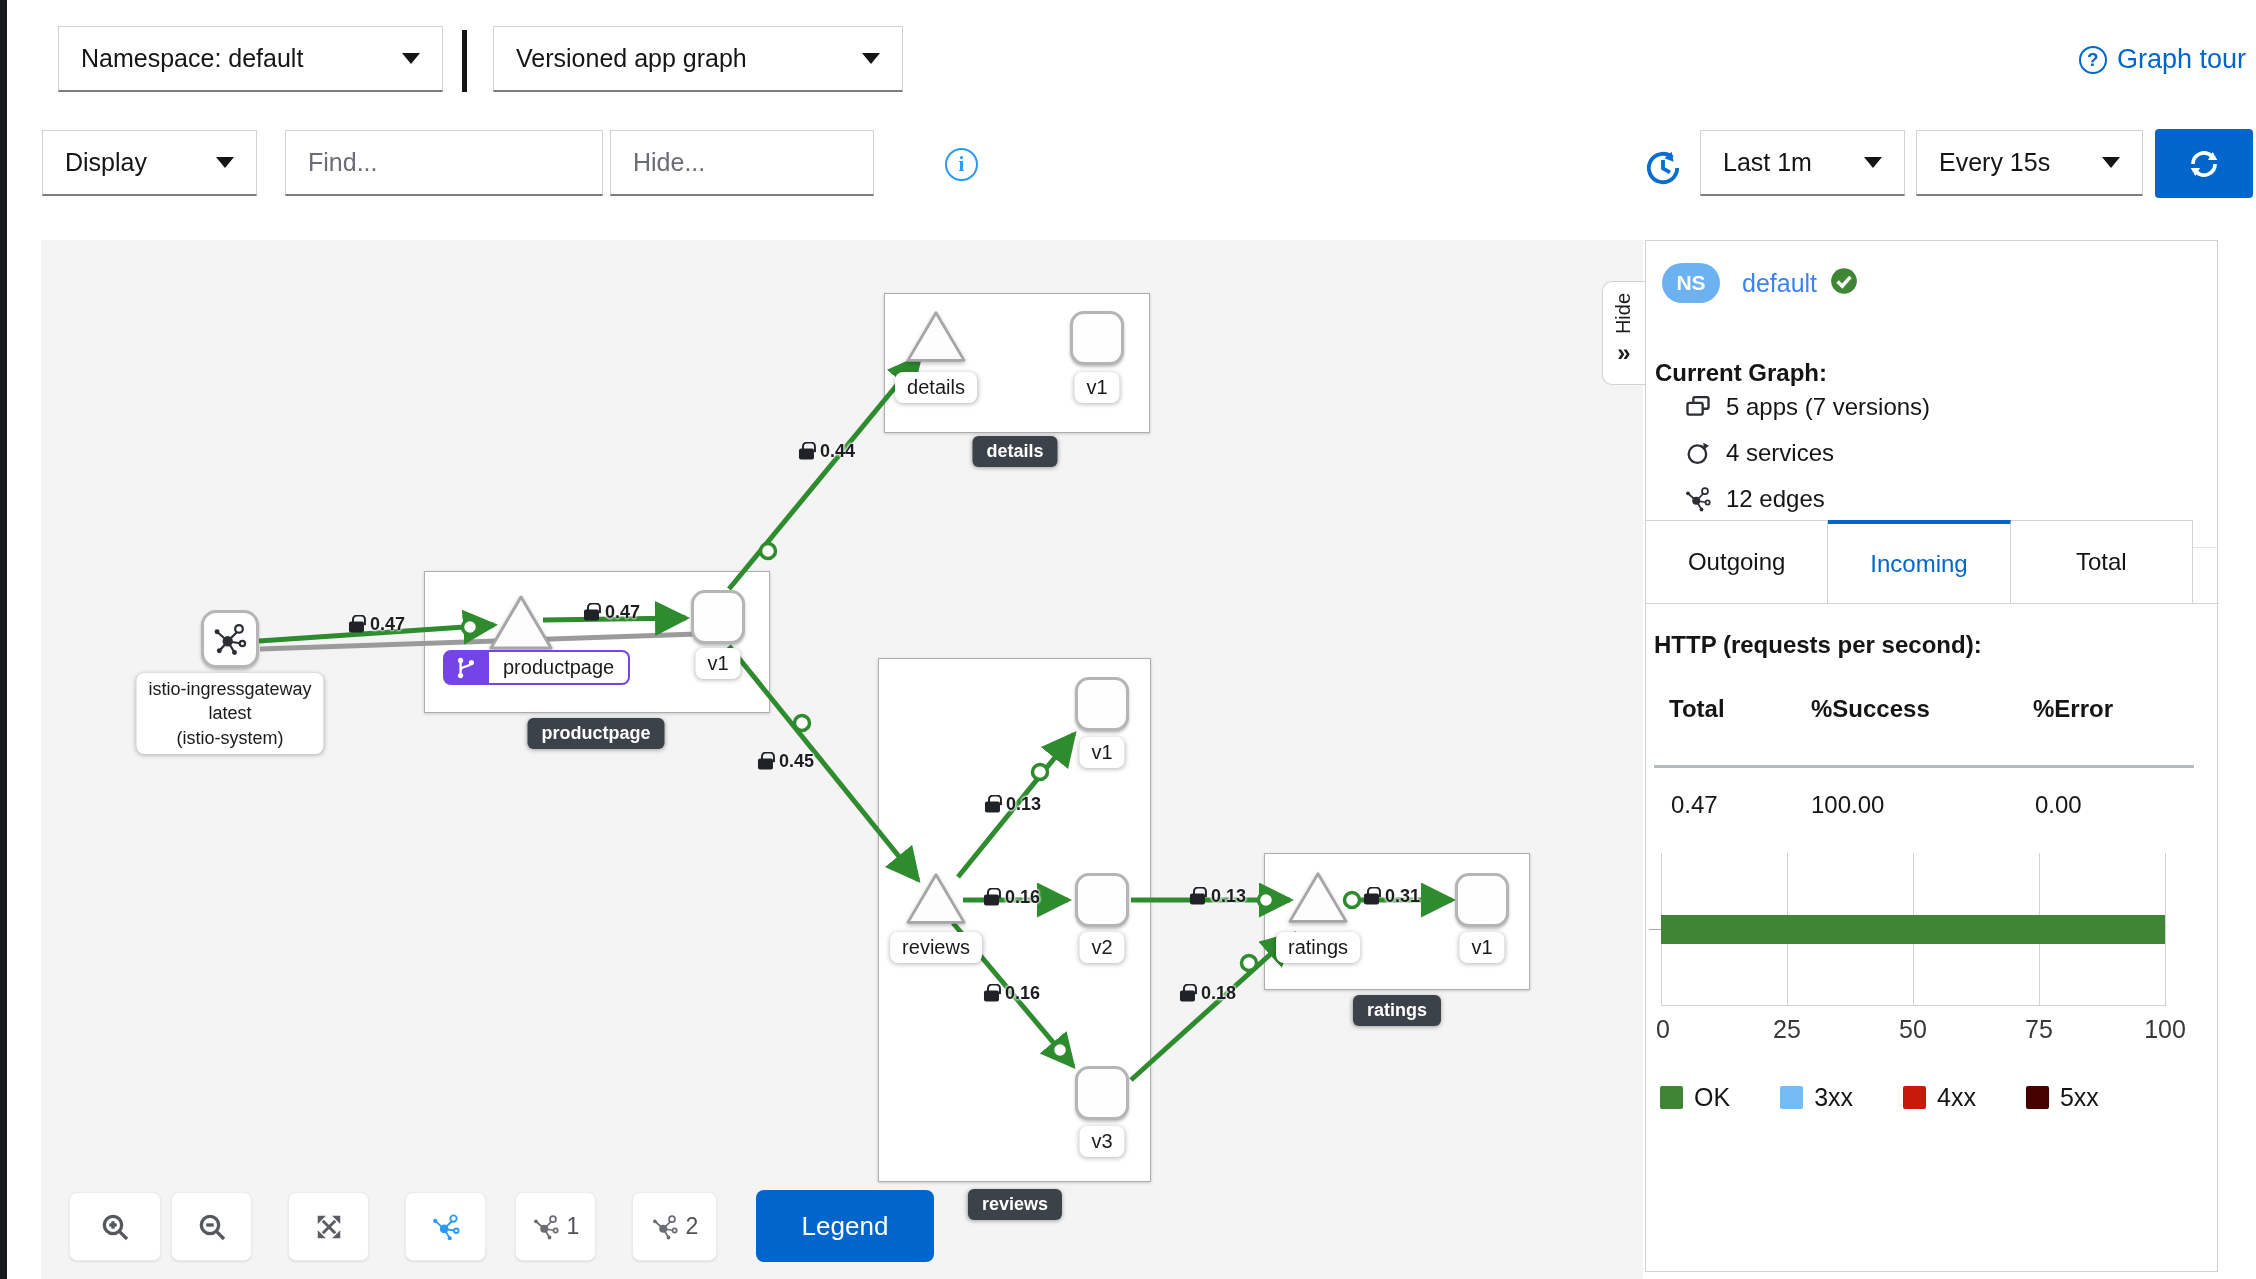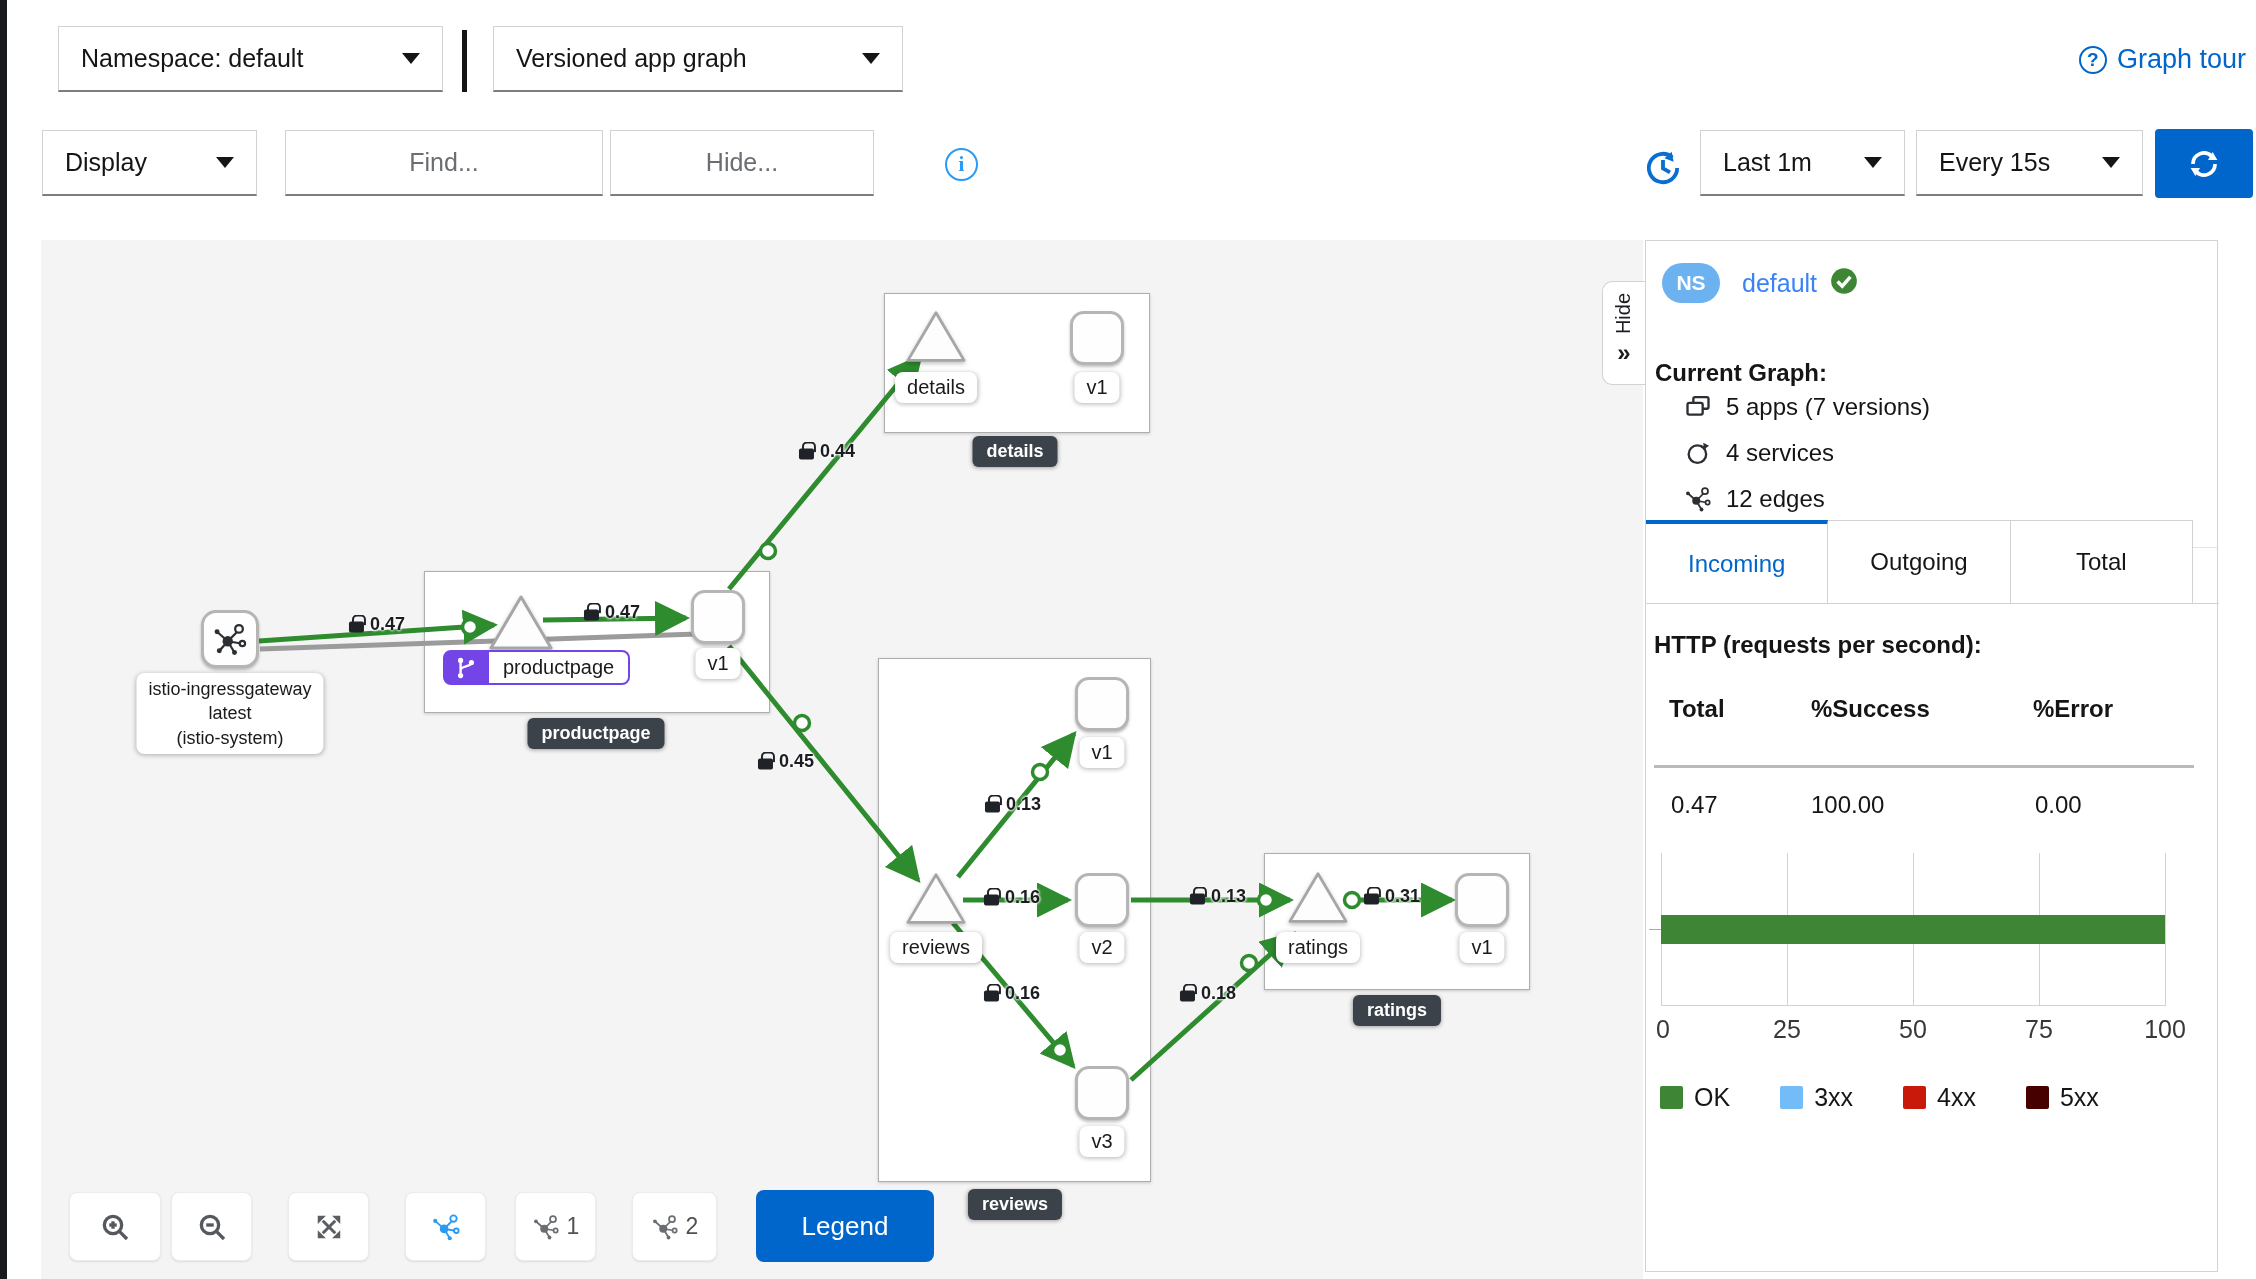--- a/index.html
+++ b/index.html
@@ -4,21 +4,21 @@
 <style>
   * { margin:0; padding:0; box-sizing:border-box; }
   body { font-family:"Liberation Sans", sans-serif; background:#fff; color:#151515; }
   .page { position:relative; width:2256px; height:1279px; overflow:hidden; background:#fff; }
   .left-strip { position:absolute; left:0; top:0; width:7px; height:1279px; background:#17191c; }
 
   
   .pf-select, .pf-input { position:absolute; background:#fff; border:1px solid #d2d2d2; border-bottom:2px solid #7a7d81; display:flex; align-items:center; font-size:25px; color:#151515; padding:0 22px; }
   .pf-select { justify-content:space-between; cursor:pointer; }
   .caret { width:0; height:0; border-left:9px solid transparent; border-right:9px solid transparent; border-top:11px solid #151515; margin-left:26px; }
-  .pf-input input { border:none; outline:none; font-size:25px; width:100%; font-family:"Liberation Sans", sans-serif; color:#151515; background:transparent;text-align:center; }
+  .pf-input input { border:none; outline:none; font-size:25px; width:100%; font-family:"Liberation Sans", sans-serif; color:#151515; background:transparent; }
   .pf-input input::placeholder { color:#6a6e73; }
 
   .vsep { position:absolute; left:462px; top:30px; width:5px; height:62px; background:#151515; }
 
   .graph-tour { position:absolute; right:10px; top:44px; display:flex; align-items:center; gap:10px; color:#0066CC; font-size:27px; cursor:pointer; }
   .qicon { width:28px; height:28px; border:2.6px solid #0066CC; border-radius:50%; display:flex; align-items:center; justify-content:center; font-weight:bold; font-size:19px; }
   .qicon::before { content:"?"; }
   .iicon { position:absolute; left:945px; top:148px; width:33px; height:33px; border:2.6px solid #2B9AF3; border-radius:50%; color:#2B9AF3; display:flex; align-items:center; justify-content:center; font-weight:bold; font-size:21px; font-family:"Liberation Serif", serif; }
   .iicon::before { content:"i"; }
 
@@ -407,22 +407,22 @@
         <circle cx="24" cy="7" r="3.4" fill="#fff" stroke="#2b2e33" stroke-width="2"></circle>
         <circle cx="27" cy="20" r="2.4" fill="#fff" stroke="#2b2e33" stroke-width="2"></circle>
         <circle cx="20" cy="28" r="2.2" fill="#2b2e33"></circle>
         <circle cx="4.5" cy="9.5" r="2.2" fill="#2b2e33"></circle>
       </svg>
       <span>12 edges</span>
     </div>
     <div class="panel-div"></div>
 
     <div class="tabs">
+      <div class="tab">Outgoing</div>
       <div class="tab first active">Incoming</div>
-      <div class="tab">Outgoing</div>
       <div class="tab">Total</div>
     </div>
     <div class="tabs-underline"></div>
 
     <div class="http-title">HTTP (requests per second):</div>
     <span class="tcol thead" style="left:23px; top:454px;">Total</span>
     <span class="tcol thead" style="left:165px; top:454px;">%Success</span>
     <span class="tcol thead" style="left:387px; top:454px;">%Error</span>
     <div class="table-div"></div>
     <span class="tcol" style="left:25px; top:550px;">0.47</span>

